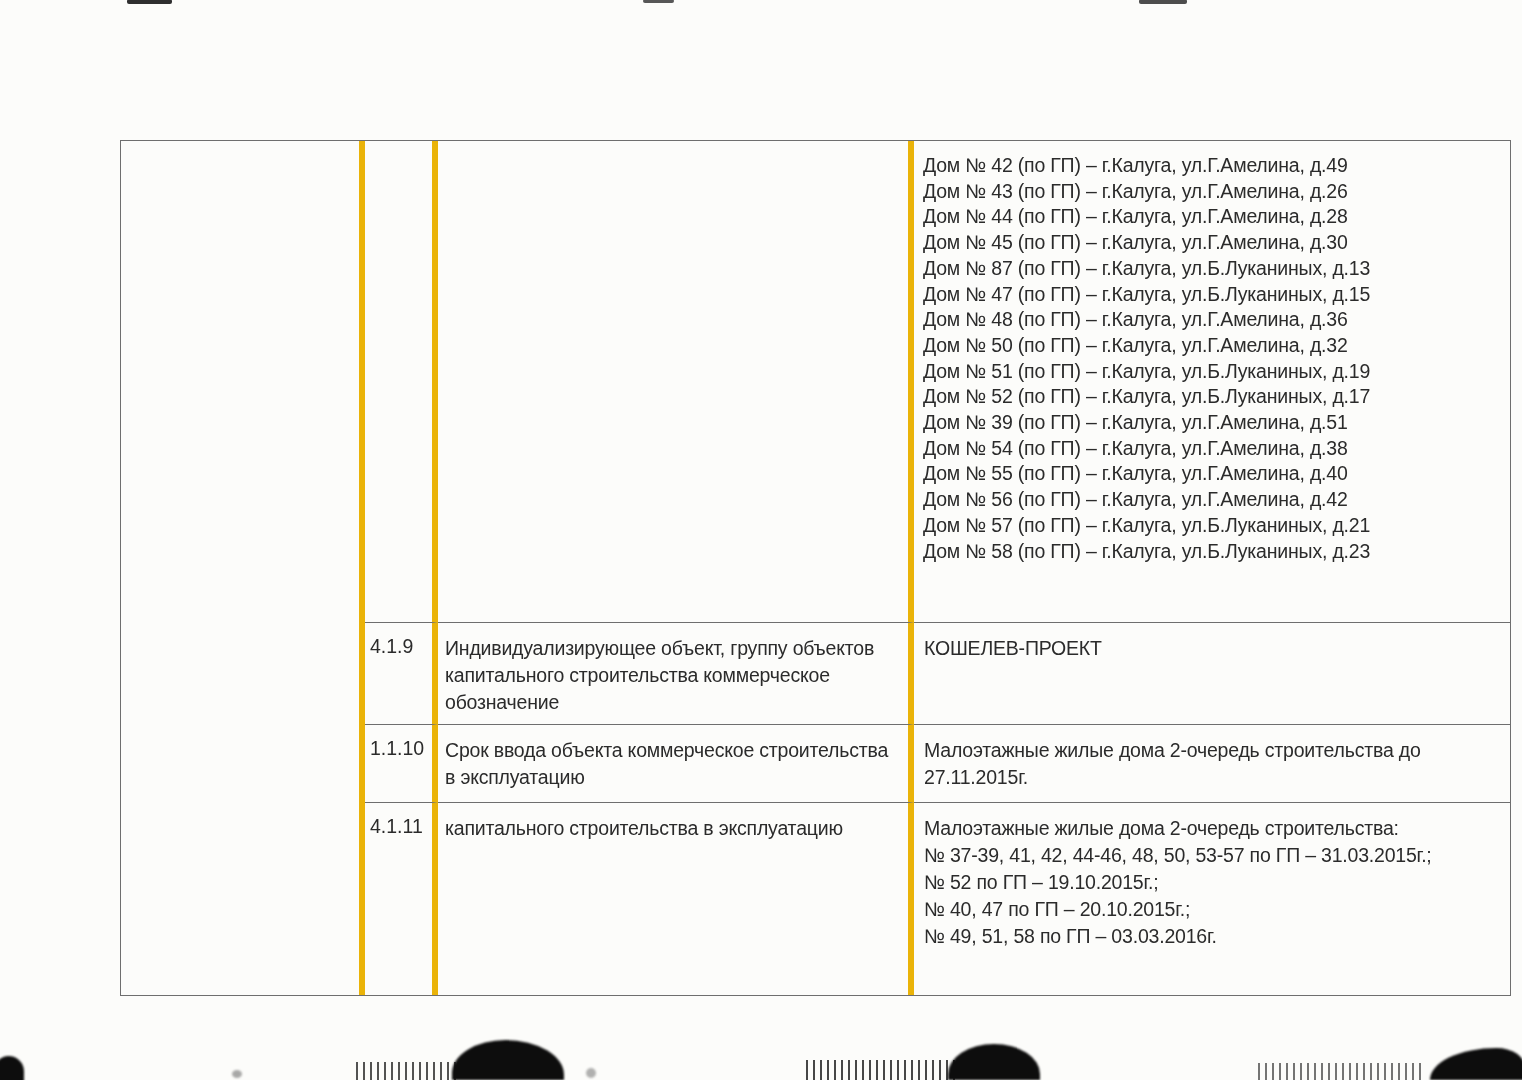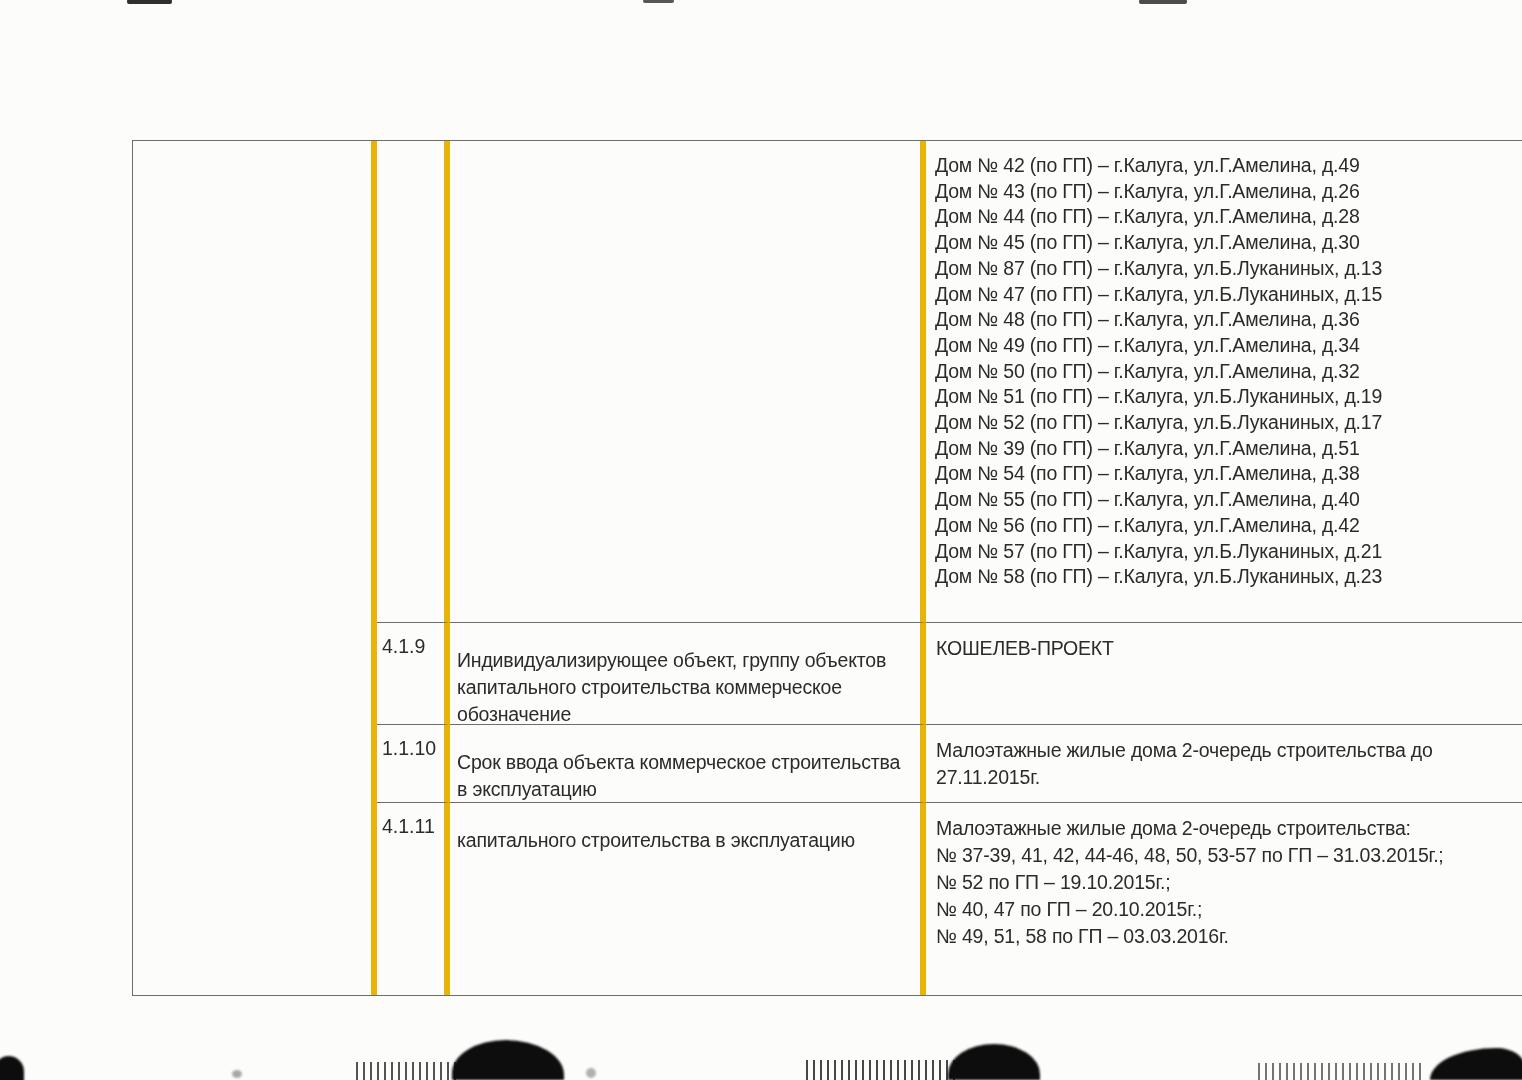--- a/index.html
+++ b/index.html
@@ -11,34 +11,33 @@
   .page{position:absolute;inset:0;background:#fcfcfa;}
 
   
   .decl-table{
     position:absolute;left:120px;top:140px;width:1389px;height:854px;
     display:grid;
     grid-template-columns:244px 73px 476px 596px;
     grid-template-rows:481px 102px 78px auto;
     border:1px solid #6e6e6e;
     color:#2b2b2b;
-    margin-left:12px;
   }
   .cell{box-sizing:border-box;overflow:hidden;}
   .br{border-right:6px solid #eab308;}
   .bt{border-top:1px solid #6e6e6e;}
   .col1{grid-column:1;grid-row:1/5;}
   .c2{grid-column:2;} .c3{grid-column:3;} .c4{grid-column:4;}
   .r1{grid-row:1;} .r2{grid-row:2;} .r3{grid-row:3;} .r4{grid-row:4;}
 
   .ln{white-space:nowrap;letter-spacing:-0.2px;}
   .addr{padding:12px 6px 0 9px;}
   .addr .ln{font-size:19.5px;line-height:25.7px;}
   .num{padding:12px 2px 0 5px;font-size:19.5px;}
-  .desc{padding:24px 6px 0 7px;}
+  .desc{padding:12px 6px 0 7px;}
   .val{padding:12px 6px 0 10px;}
   .desc .ln,.val .ln{font-size:19.5px;line-height:27px;}
 
   
   .smudge{position:absolute;background:#2f2f2f;border-radius:2px;filter:blur(0.6px);}
   .blob{position:absolute;background:#0d0d0d;filter:blur(1px);}
   .dashes{
     position:absolute;
     background:repeating-linear-gradient(90deg,#1b1b1b 0 2px,transparent 2px 7px);
     filter:blur(0.5px);
@@ -61,21 +60,20 @@
     <div class="cell c2 r1 br"></div>
     <div class="cell c3 r1 br"></div>
     <div class="cell c4 r1 addr">
       <div class="ln">Дом № 42 (по ГП) – г.Калуга, ул.Г.Амелина, д.49</div>
       <div class="ln">Дом № 43 (по ГП) – г.Калуга, ул.Г.Амелина, д.26</div>
       <div class="ln">Дом № 44 (по ГП) – г.Калуга, ул.Г.Амелина, д.28</div>
       <div class="ln">Дом № 45 (по ГП) – г.Калуга, ул.Г.Амелина, д.30</div>
       <div class="ln">Дом № 87 (по ГП) – г.Калуга, ул.Б.Луканиных, д.13</div>
       <div class="ln">Дом № 47 (по ГП) – г.Калуга, ул.Б.Луканиных, д.15</div>
       <div class="ln">Дом № 48 (по ГП) – г.Калуга, ул.Г.Амелина, д.36</div>
-      <div class="ln">Дом № 49 (по ГП) – г.Калуга, ул.Г.Амелина, д.34</div>
       <div class="ln">Дом № 50 (по ГП) – г.Калуга, ул.Г.Амелина, д.32</div>
       <div class="ln">Дом № 51 (по ГП) – г.Калуга, ул.Б.Луканиных, д.19</div>
       <div class="ln">Дом № 52 (по ГП) – г.Калуга, ул.Б.Луканиных, д.17</div>
       <div class="ln">Дом № 39 (по ГП) – г.Калуга, ул.Г.Амелина, д.51</div>
       <div class="ln">Дом № 54 (по ГП) – г.Калуга, ул.Г.Амелина, д.38</div>
       <div class="ln">Дом № 55 (по ГП) – г.Калуга, ул.Г.Амелина, д.40</div>
       <div class="ln">Дом № 56 (по ГП) – г.Калуга, ул.Г.Амелина, д.42</div>
       <div class="ln">Дом № 57 (по ГП) – г.Калуга, ул.Б.Луканиных, д.21</div>
       <div class="ln">Дом № 58 (по ГП) – г.Калуга, ул.Б.Луканиных, д.23</div>
     </div>

